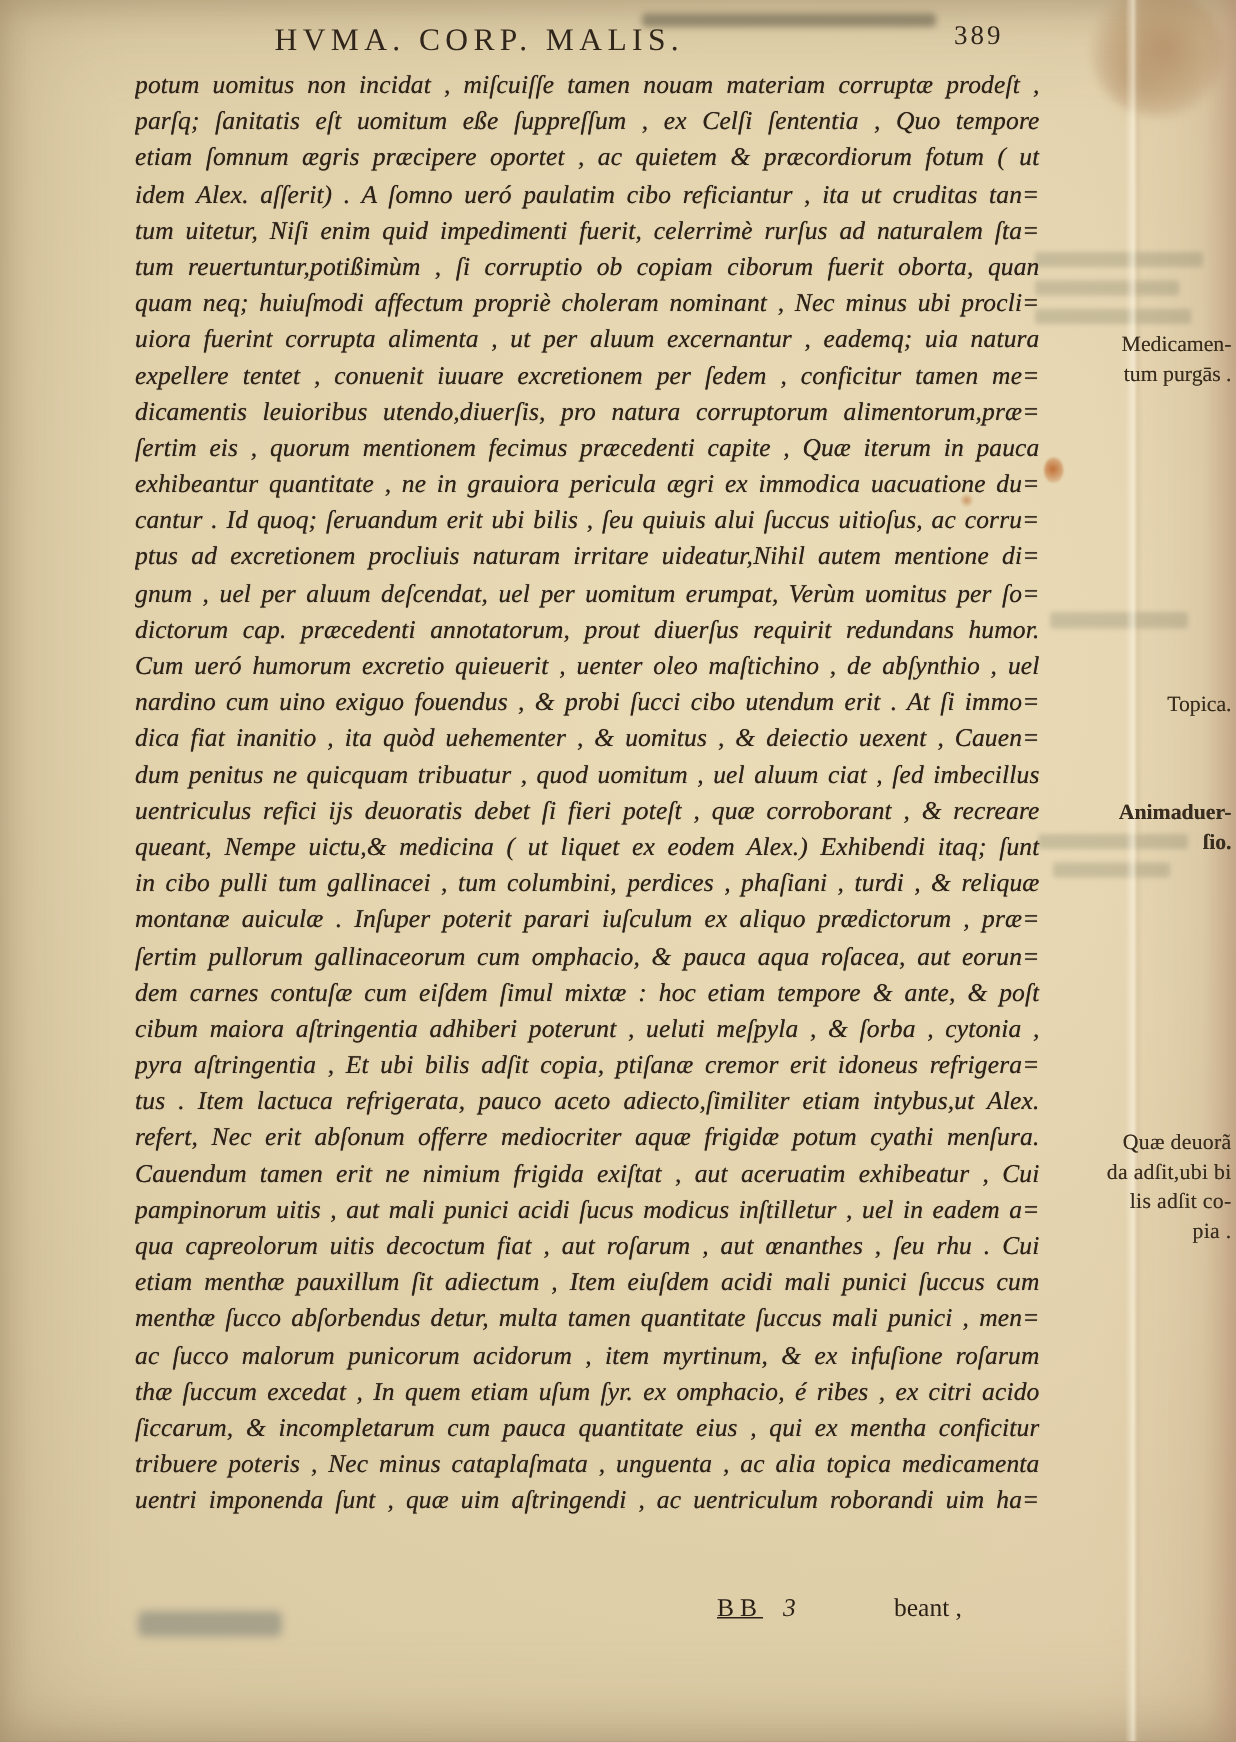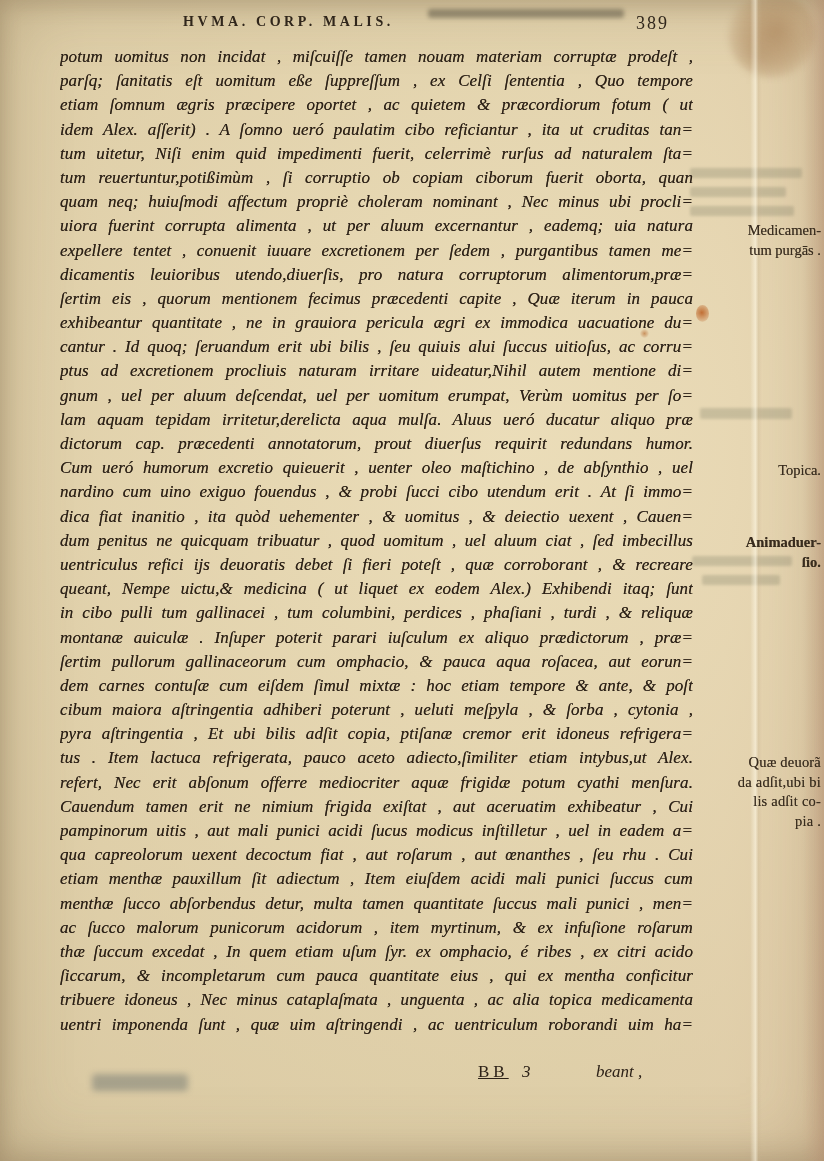--- a/index.html
+++ b/index.html
@@ -9,54 +9,55 @@
     color:#2c2117;
     background:
       radial-gradient(ellipse 120% 90% at 62% 38%, rgba(236,222,186,.9) 0%, rgba(223,207,168,.65) 55%, rgba(206,188,148,.55) 100%),
       linear-gradient(90deg, #d6c5a0 0%, #e0d0ab 12%, #e2d3ae 70%, #e6d2b2 88%, #dfc3a4 100%),
       #dccca6;
     box-shadow: inset 0 0 70px rgba(120,95,60,.30), inset 0 8px 18px rgba(110,90,60,.18), inset 0 -10px 22px rgba(110,90,60,.16);
   }
   
   .running-title {
     position:absolute; top:14px; left:183px;
-    font-size:14px; letter-spacing:3.6px; font-weight:bold;
+    font-size:21px; letter-spacing:3.6px; font-weight:normal;
     color:#30261b; white-space:nowrap;
   }
   .page-number {
     position:absolute; top:13px; left:636px;
     font-size:18px; letter-spacing:2px; color:#30261b;
   }
   
   .text-block {
     position:absolute; top:45px; left:60px; width:633px;
   }
   .line {
     font-style:italic; font-size:17px; line-height:24.2px; height:24.2px;
     text-align:justify; text-align-last:justify;
     overflow:hidden; white-space:nowrap0; letter-spacing:.1px;
     text-shadow:0 0 .5px rgba(44,33,23,.75);
+    margin-left:30px;
   }
   
   .margin-note {
     position:absolute; left:683px; width:138px;
     font-size:14.5px; line-height:19.5px; color:#382c1e;
     text-shadow:0 0 .4px rgba(56,44,30,.6);
     text-align:right;
   }
   .note-line { white-space:nowrap; }
   .mn-0 { top:221px; }
   .mn-1 { top:461px; }
   .mn-2 { top:533px;font-weight:bold; }
   .mn-3 { top:753px; letter-spacing:.2px; }
   
   .footer { position:absolute; top:1062px; left:60px; width:633px; height:26px; }
   .sig-mark   { position:absolute; left:418px; font-size:17px; letter-spacing:4px;text-decoration:underline; }
   .sig-number { position:absolute; left:462px; font-size:17px; font-style:italic; }
-  .catchword  { position:absolute; left:536px; font-size:17px; font-style:italic; }
+  .catchword  { position:absolute; left:536px; font-size:17px; }
   
   .artifact { position:absolute; pointer-events:none; }
   .stain-top-right {
     left:728px; top:-8px; width:88px; height:86px; filter:blur(3px);
     background:
       radial-gradient(circle at 55% 45%, rgba(146,96,50,.42) 0%, rgba(150,102,55,.22) 48%, rgba(150,102,55,0) 72%),
       radial-gradient(circle at 30% 75%, rgba(140,95,55,.25) 0%, rgba(140,95,55,0) 60%);
     border-radius:50%;
   }
   .stain-dot-large {
@@ -121,52 +122,51 @@
 
   <div class="text-block">
       <div class="line">potum uomitus non incidat , miſcuiſſe tamen nouam materiam corruptæ prodeſt ,</div>
       <div class="line">parſq; ſanitatis eſt uomitum eße ſuppreſſum , ex Celſi ſententia , Quo tempore</div>
       <div class="line">etiam ſomnum ægris præcipere oportet , ac quietem &amp; præcordiorum fotum ( ut</div>
       <div class="line">idem Alex. aſſerit) . A ſomno ueró paulatim cibo reficiantur , ita ut cruditas tan=</div>
       <div class="line">tum uitetur, Niſi enim quid impedimenti fuerit, celerrimè rurſus ad naturalem ſta=</div>
       <div class="line">tum reuertuntur,potißimùm , ſi corruptio ob copiam ciborum fuerit oborta, quan</div>
       <div class="line">quam neq; huiuſmodi affectum propriè choleram nominant , Nec minus ubi procli=</div>
       <div class="line">uiora fuerint corrupta alimenta , ut per aluum excernantur , eademq; uia natura</div>
-      <div class="line">expellere tentet , conuenit iuuare excretionem per ſedem , purgantibus tamen me=</div>
+      <div class="line">expellere tentet , conuenit iuuare excretionem per ſedem , conficitur tamen me=</div>
       <div class="line">dicamentis leuioribus utendo,diuerſis, pro natura corruptorum alimentorum,præ=</div>
       <div class="line">ſertim eis , quorum mentionem fecimus præcedenti capite , Quæ iterum in pauca</div>
       <div class="line">exhibeantur quantitate , ne in grauiora pericula ægri ex immodica uacuatione du=</div>
       <div class="line">cantur . Id quoq; ſeruandum erit ubi bilis , ſeu quiuis alui ſuccus uitioſus, ac corru=</div>
       <div class="line">ptus ad excretionem procliuis naturam irritare uideatur,Nihil autem mentione di=</div>
       <div class="line">gnum , uel per aluum deſcendat, uel per uomitum erumpat, Verùm uomitus per ſo=</div>
-      <div class="line">lam aquam tepidam irritetur,derelicta aqua mulſa. Aluus ueró ducatur aliquo præ</div>
       <div class="line">dictorum cap. præcedenti annotatorum, prout diuerſus requirit redundans humor.</div>
       <div class="line">Cum ueró humorum excretio quieuerit , uenter oleo maſtichino , de abſynthio , uel</div>
       <div class="line">nardino cum uino exiguo fouendus , &amp; probi ſucci cibo utendum erit . At ſi immo=</div>
       <div class="line">dica fiat inanitio , ita quòd uehementer , &amp; uomitus , &amp; deiectio uexent , Cauen=</div>
       <div class="line">dum penitus ne quicquam tribuatur , quod uomitum , uel aluum ciat , ſed imbecillus</div>
       <div class="line">uentriculus refici ijs deuoratis debet ſi fieri poteſt , quæ corroborant , &amp; recreare</div>
       <div class="line">queant, Nempe uictu,&amp; medicina ( ut liquet ex eodem Alex.) Exhibendi itaq; ſunt</div>
       <div class="line">in cibo pulli tum gallinacei , tum columbini, perdices , phaſiani , turdi , &amp; reliquæ</div>
       <div class="line">montanæ auiculæ . Inſuper poterit parari iuſculum ex aliquo prædictorum , præ=</div>
       <div class="line">ſertim pullorum gallinaceorum cum omphacio, &amp; pauca aqua roſacea, aut eorun=</div>
       <div class="line">dem carnes contuſæ cum eiſdem ſimul mixtæ : hoc etiam tempore &amp; ante, &amp; poſt</div>
       <div class="line">cibum maiora aſtringentia adhiberi poterunt , ueluti meſpyla , &amp; ſorba , cytonia ,</div>
       <div class="line">pyra aſtringentia , Et ubi bilis adſit copia, ptiſanæ cremor erit idoneus refrigera=</div>
       <div class="line">tus . Item lactuca refrigerata, pauco aceto adiecto,ſimiliter etiam intybus,ut Alex.</div>
       <div class="line">refert, Nec erit abſonum offerre mediocriter aquæ frigidæ potum cyathi menſura.</div>
       <div class="line">Cauendum tamen erit ne nimium frigida exiſtat , aut aceruatim exhibeatur , Cui</div>
       <div class="line">pampinorum uitis , aut mali punici acidi ſucus modicus inſtilletur , uel in eadem a=</div>
-      <div class="line">qua capreolorum uexent decoctum fiat , aut roſarum , aut œnanthes , ſeu rhu . Cui</div>
+      <div class="line">qua capreolorum uitis decoctum fiat , aut roſarum , aut œnanthes , ſeu rhu . Cui</div>
       <div class="line">etiam menthæ pauxillum ſit adiectum , Item eiuſdem acidi mali punici ſuccus cum</div>
       <div class="line">menthæ ſucco abſorbendus detur, multa tamen quantitate ſuccus mali punici , men=</div>
       <div class="line">ac ſucco malorum punicorum acidorum , item myrtinum, &amp; ex infuſione roſarum</div>
       <div class="line">thæ ſuccum excedat , In quem etiam uſum ſyr. ex omphacio, é ribes , ex citri acido</div>
       <div class="line">ſiccarum, &amp; incompletarum cum pauca quantitate eius , qui ex mentha conficitur</div>
-      <div class="line">tribuere idoneus , Nec minus cataplaſmata , unguenta , ac alia topica medicamenta</div>
+      <div class="line">tribuere poteris , Nec minus cataplaſmata , unguenta , ac alia topica medicamenta</div>
       <div class="line">uentri imponenda ſunt , quæ uim aſtringendi , ac uentriculum roborandi uim ha=</div>
     </div>
 
   <div class="margin-note mn-0">
       <div class="note-line">Medicamen-</div>
       <div class="note-line">tum purgās .</div>
     </div>
   <div class="margin-note mn-1">
       <div class="note-line">Topica.</div>
     </div>

